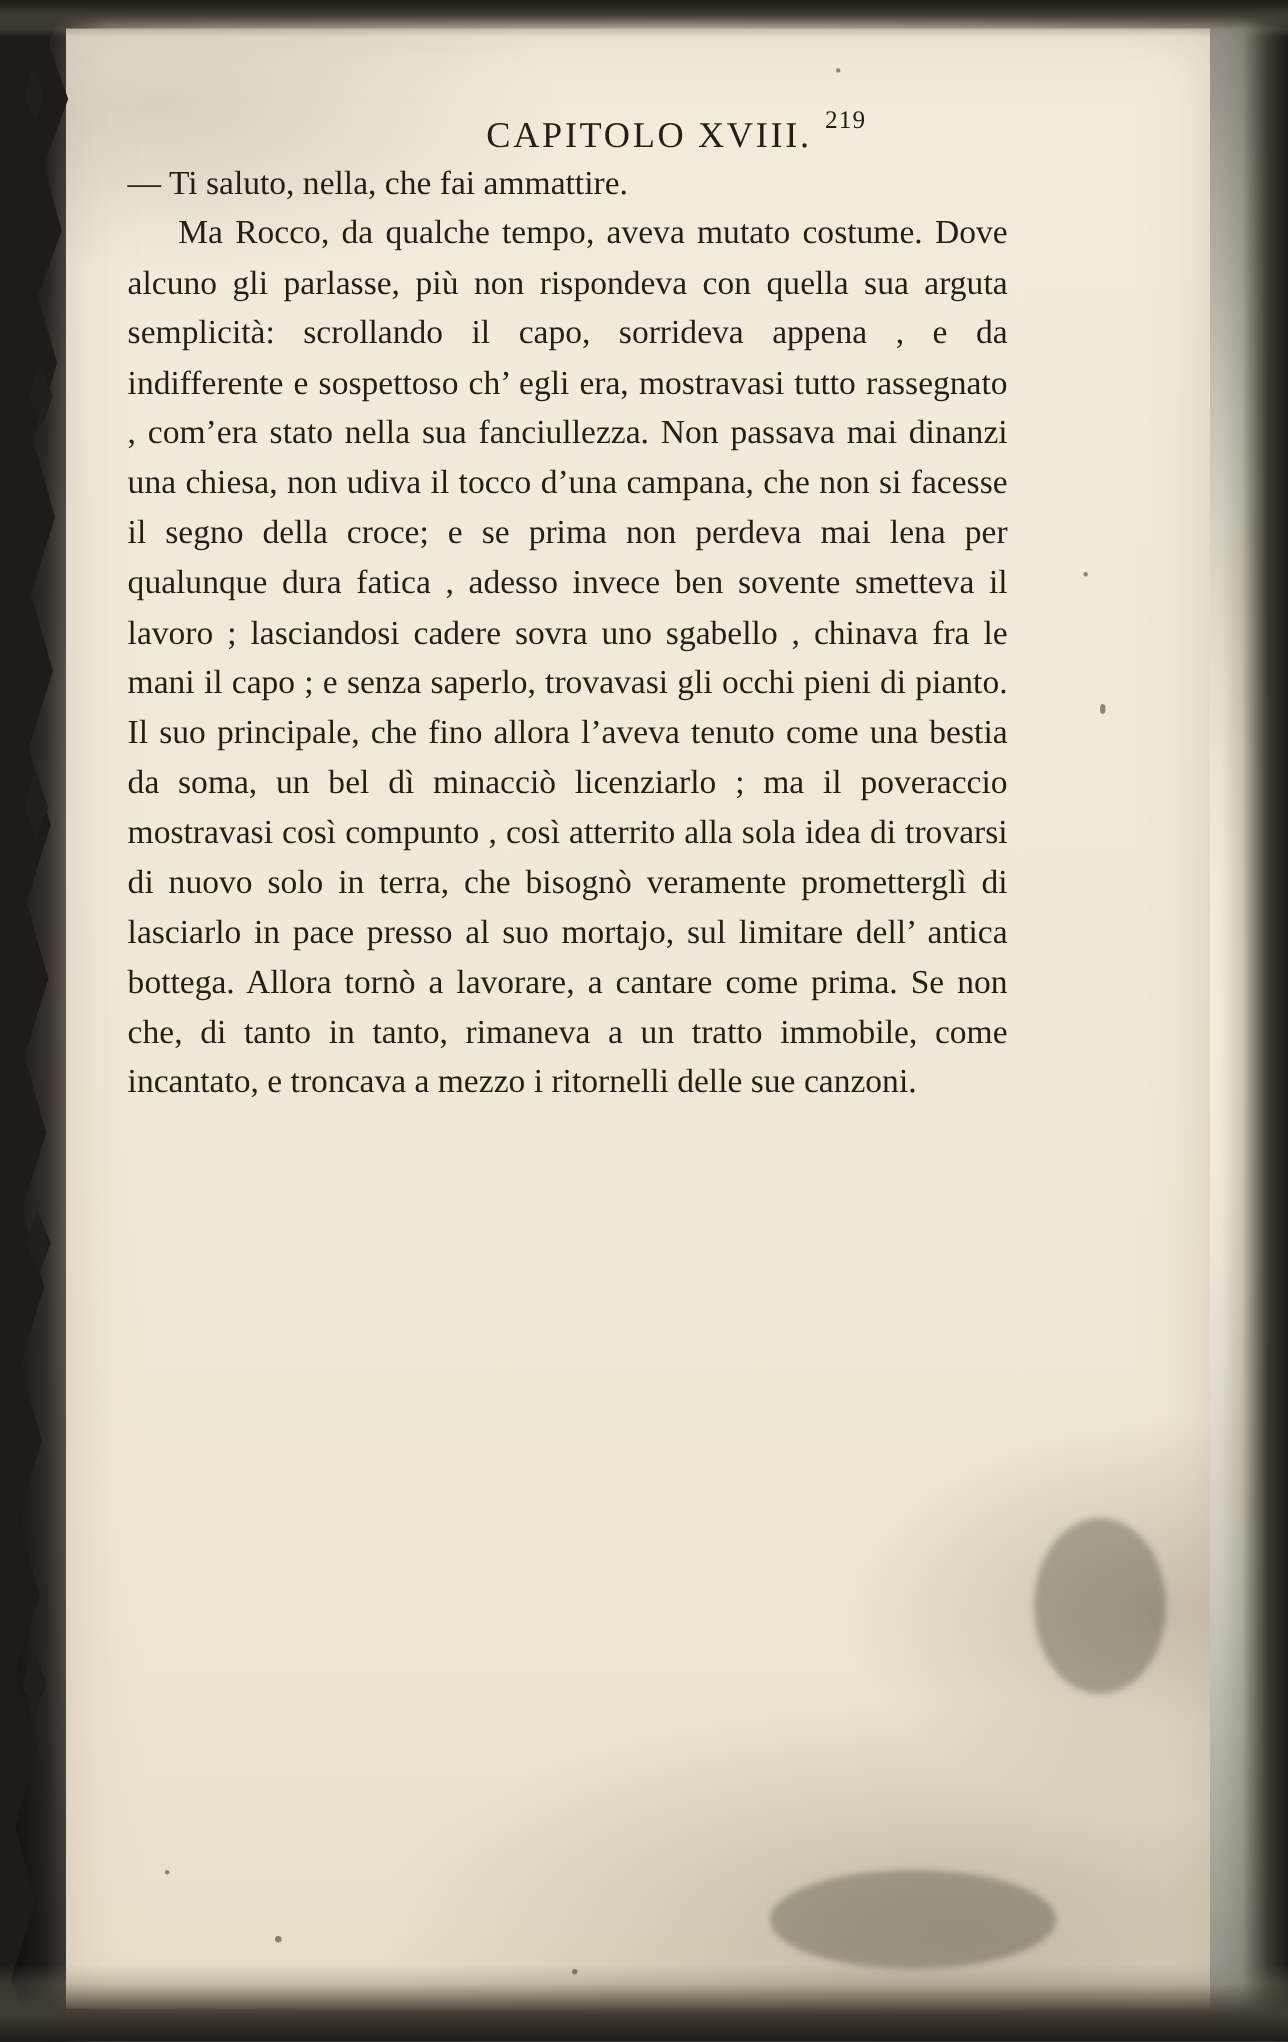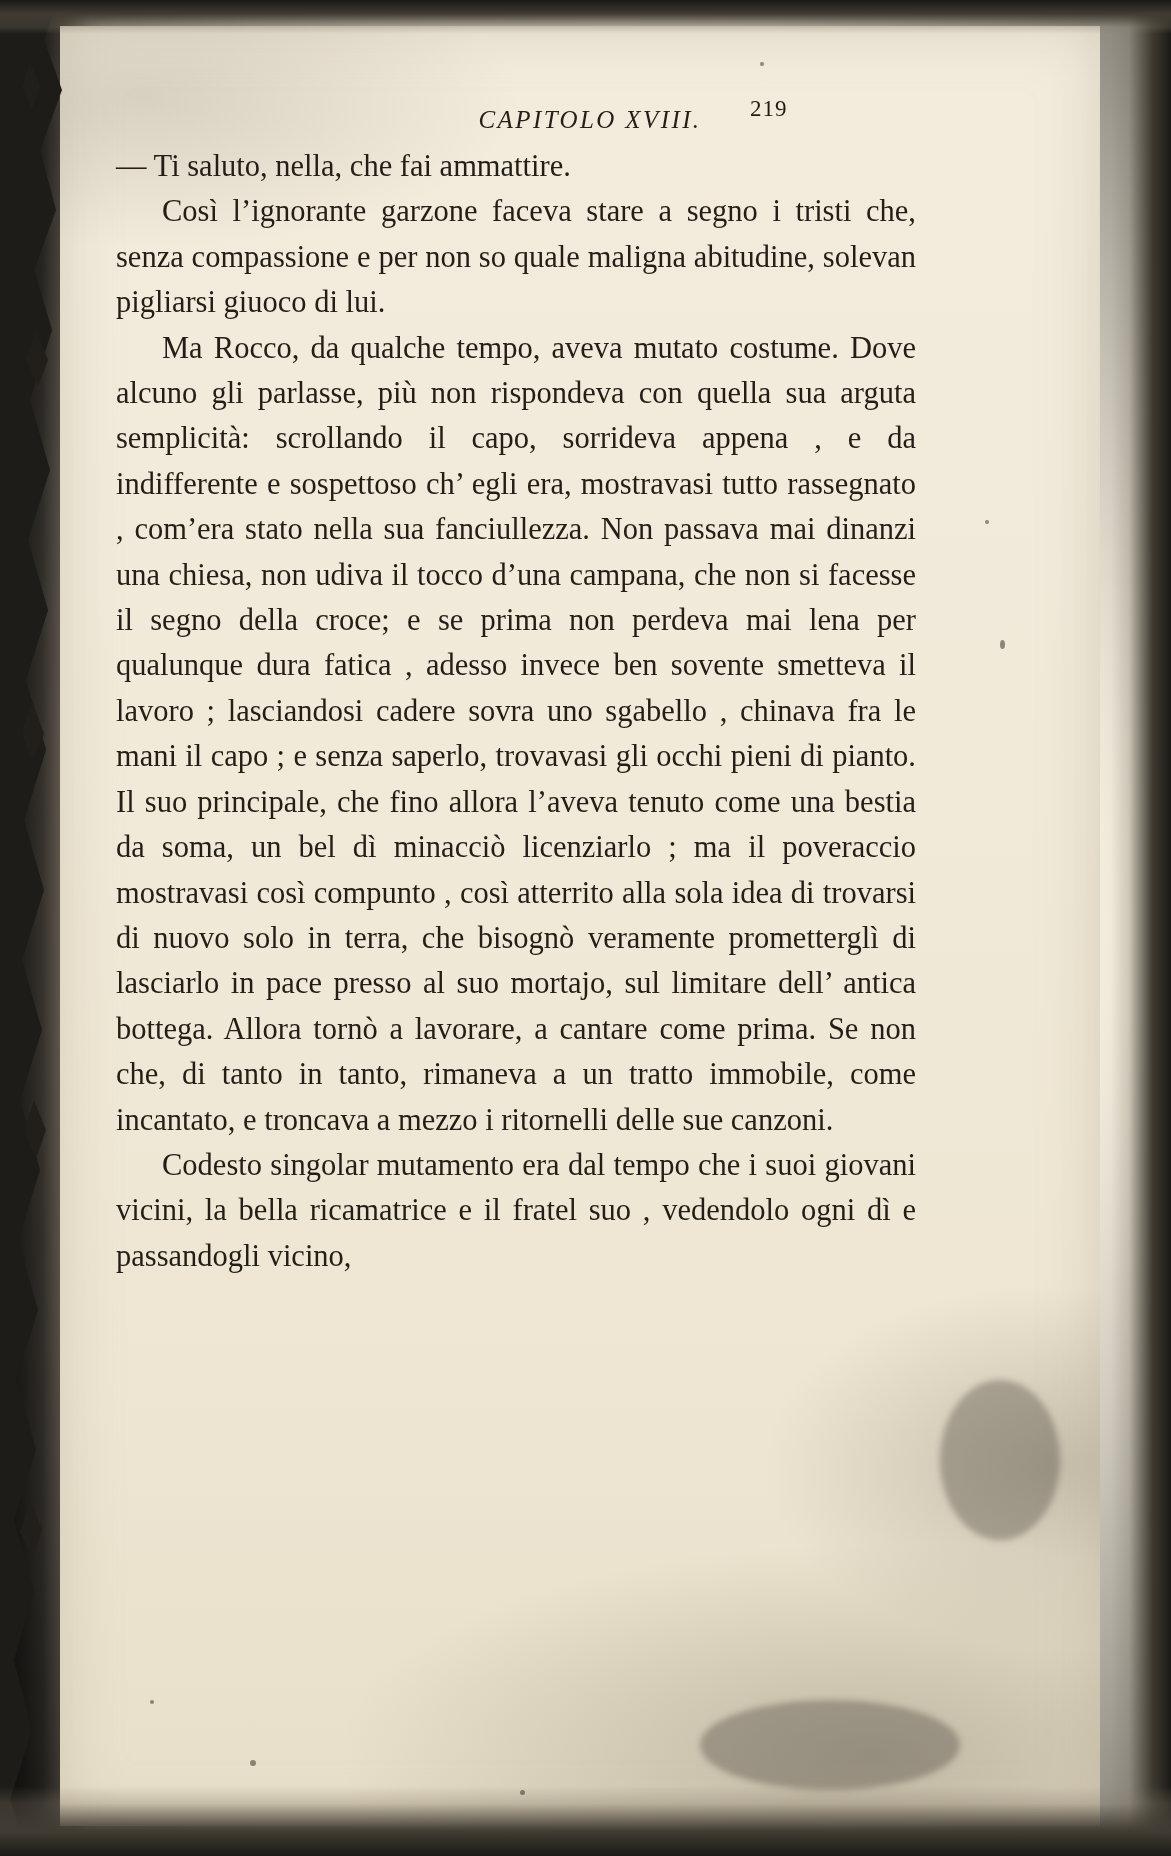--- a/index.html
+++ b/index.html
@@ -92,28 +92,27 @@
     position: absolute;
     left: 0;
     top: 80px;
     width: 1040px;
     display: flex;
     align-items: baseline;
     justify-content: center;
     gap: 0;
   }
   .running-title {
-    font-size: 25px;
+    font-size: 33px;
     letter-spacing: 2.4px;
     color: #241f18;
     text-align: center;
     width: 560px;
     font-variant: small-caps;
     margin-left: 20px;
-    font-style: italic;
   }
   .folio {
     position: absolute;
     left: 690px;
     top: 70px;
     font-size: 23px;
     letter-spacing: 1px;
     color: #201c15;
   }
 
@@ -162,23 +161,21 @@
   <div class="paper">
     <div class="content">
 
       <div class="header">
         <div class="running-title">CAPITOLO XVIII.</div>
       </div>
       <div class="folio">219</div>
 
       <div class="body-text">
         <p class="first">— Ti saluto, nella, che fai ammattire.</p>
-        <p>Così l’ignorante garzone faceva stare a segno i tristi che, senza compassione e per non so quale maligna abitudine, solevan pigliarsi giuoco di lui.</p>
         <p>Ma Rocco, da qualche tempo, aveva mutato costume. Dove alcuno gli parlasse, più non rispondeva con quella sua arguta semplicità: scrollando il capo, sorrideva appena , e da indifferente e sospettoso ch’ egli era, mostravasi tutto rassegnato , com’era stato nella sua fanciullezza. Non passava mai dinanzi una chiesa, non udiva il tocco d’una campana, che non si facesse il segno della croce; e se prima non perdeva mai lena per qualunque dura fatica , adesso invece ben sovente smetteva il lavoro ; lasciandosi cadere sovra uno sgabello , chinava fra le mani il capo ; e senza saperlo, trovavasi gli occhi pieni di pianto. Il suo principale, che fino allora l’aveva tenuto come una bestia da soma, un bel dì minacciò licenziarlo ; ma il poveraccio mostravasi così compunto , così atterrito alla sola idea di trovarsi di nuovo solo in terra, che bisognò veramente prometterglì di lasciarlo in pace presso al suo mortajo, sul limitare dell’ antica bottega. Allora tornò a lavorare, a cantare come prima. Se non che, di tanto in tanto, rimaneva a un tratto immobile, come incantato, e troncava a mezzo i ritornelli delle sue canzoni.</p>
-        <p>Codesto singolar mutamento era dal tempo che i suoi giovani vicini, la bella ricamatrice e il fratel suo , vedendolo ogni dì e passandogli vicino,</p>
       </div>
 
     </div>
   </div>
 
   <div class="left-edge">
     <svg width="72" height="1856" viewBox="0 0 72 1856" xmlns="http://www.w3.org/2000/svg">
       <path d="M0,0 L58,0 L44,40 L62,90 L40,150 L56,210 L34,270 L52,330 L30,400 L50,470 L28,540 L48,610 L26,680 L46,750 L24,820 L44,890 L22,960 L42,1030 L20,1100 L40,1170 L18,1240 L38,1310 L16,1380 L36,1450 L14,1520 L34,1590 L14,1660 L32,1730 L10,1800 L30,1856 L0,1856 Z" fill="#1d1c18"></path>
       <path d="M30,60 l10,26 -8,24 -10,-22 z" fill="#221f1a"></path>
       <path d="M36,330 l12,30 -10,26 -12,-26 z" fill="#221f1a"></path>

